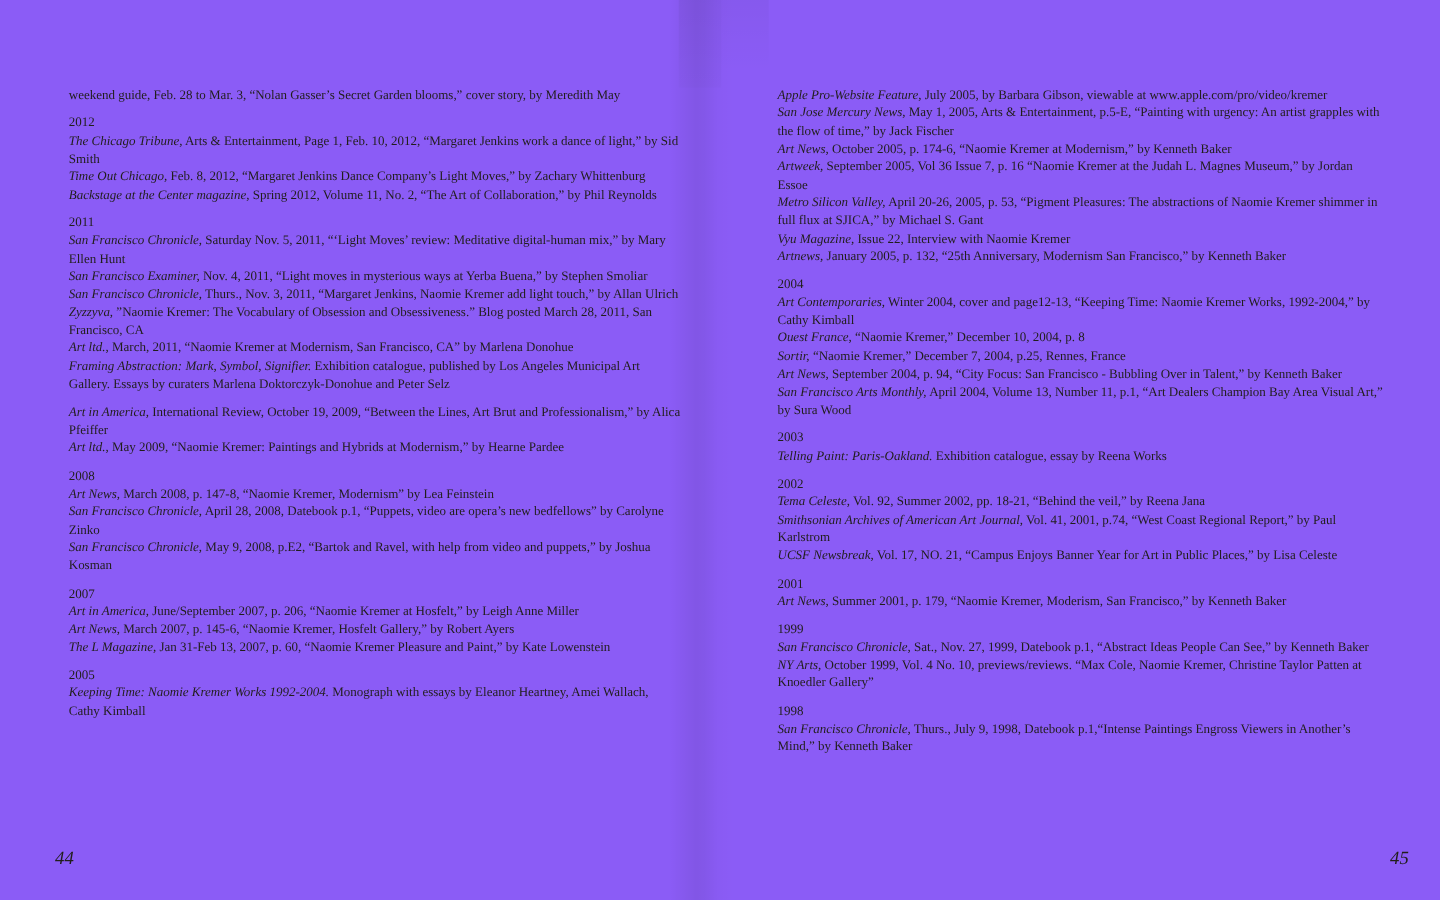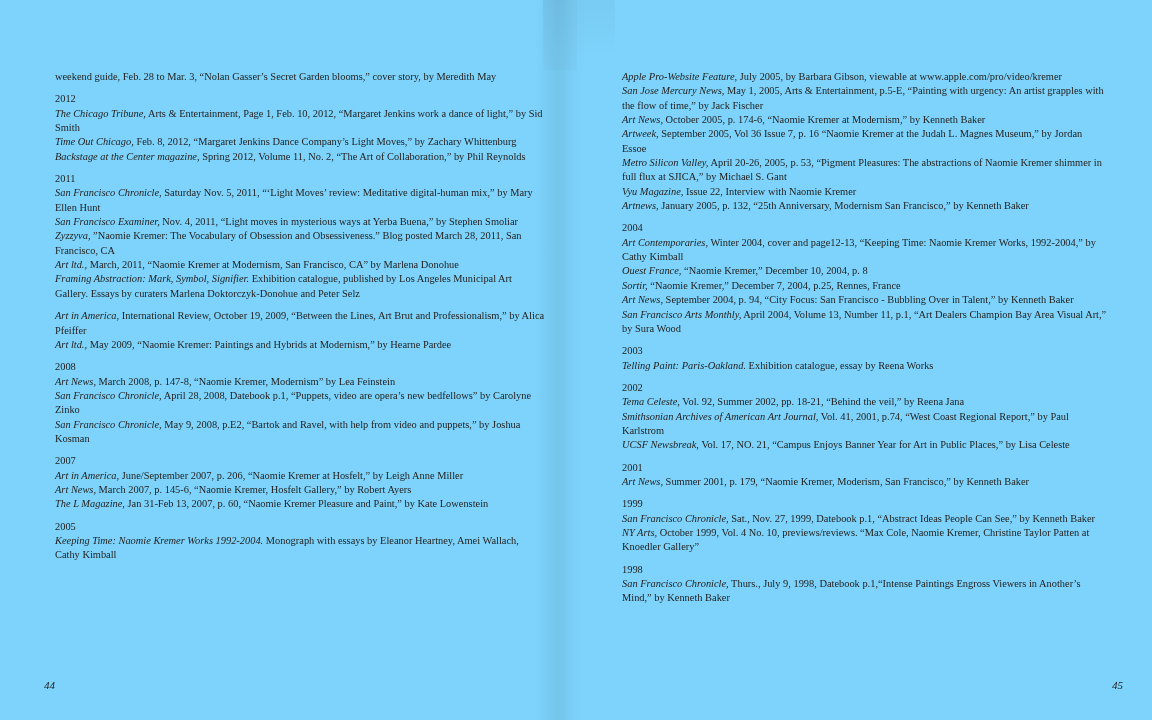--- a/index.html
+++ b/index.html
@@ -3,21 +3,21 @@
 <meta charset="utf-8">
 <style>
   html, body { margin: 0; padding: 0; }
   body {
     width: 1152px; height: 720px;
     background: #ffffff;
     font-family: "Liberation Serif", serif;
     color: #211e1b;
     overflow: hidden;
   }
-  #spread { position: relative; width: 1152px; height: 720px; background: #7dd3fc; }
+  #spread { position: relative; width: 1152px; height: 720px; background: #8b5cf6; }
 
   
   .gutter-band {
     position: absolute; top: 0; left: 535px; width: 52px; height: 720px;
     background: linear-gradient(90deg, rgba(0,0,0,0) 0%, rgba(0,0,0,0.065) 42%, rgba(0,0,0,0.055) 55%, rgba(0,0,0,0.015) 75%, rgba(0,0,0,0) 100%);
     pointer-events: none;
   }
   .gutter-top-a {
     position: absolute; top: 0; left: 543px; width: 34px; height: 70px;
     background: linear-gradient(180deg, rgba(0,0,0,0.05), rgba(0,0,0,0.015));
@@ -37,21 +37,21 @@
   .page-col.left  { left: 55px;  width: 491px; }
   .page-col.right { left: 622px; width: 487px; }
 
   .block { margin: 0 0 8px 0; }
   .year  { margin: 0; }
   p.entry { margin: 0; }
   .ital { font-style: italic; }
 
   .page-number {
     position: absolute; top: 679px;
-    font-style: italic; font-size: 11px; color: #211e1b;
+    font-style: italic; font-size: 15px; color: #211e1b;
   }
   .page-number.left  { left: 44px; }
   .page-number.right { left: 1096px; margin-left: 16px; }
 </style>
 </head>
 <body>
 
 <div id="spread">
   <div class="gutter-band"></div>
   <div class="gutter-top-a"></div>
@@ -64,20 +64,21 @@
       <div class="block">
         <div class="year">2012</div>
         <p class="entry"><span class="ital">The Chicago Tribune,</span><span> Arts &amp; Entertainment, Page 1, Feb. 10, 2012, “Margaret Jenkins work a dance of light,” by Sid Smith</span></p>
         <p class="entry"><span class="ital">Time Out Chicago,</span><span> Feb. 8, 2012, “Margaret Jenkins Dance Company’s Light Moves,” by Zachary Whittenburg</span></p>
         <p class="entry"><span class="ital">Backstage at the Center magazine,</span><span> Spring 2012, Volume 11, No. 2, “The Art of Collaboration,” by Phil Reynolds</span></p>
       </div>
       <div class="block">
         <div class="year">2011</div>
         <p class="entry"><span class="ital">San Francisco Chronicle,</span><span> Saturday Nov. 5, 2011, “‘Light Moves’ review: Meditative digital-human mix,” by Mary Ellen Hunt</span></p>
         <p class="entry"><span class="ital">San Francisco Examiner,</span><span> Nov. 4, 2011, “Light moves in mysterious ways at Yerba Buena,” by Stephen Smoliar</span></p>
+        <p class="entry"><span class="ital">San Francisco Chronicle,</span><span> Thurs., Nov. 3, 2011, “Margaret Jenkins, Naomie Kremer add light touch,” by Allan Ulrich</span></p>
         <p class="entry"><span class="ital">Zyzzyva,</span><span> ”Naomie Kremer: The Vocabulary of Obsession and Obsessiveness.” Blog posted March 28, 2011, San Francisco, CA</span></p>
         <p class="entry"><span class="ital">Art ltd.,</span><span> March, 2011, “Naomie Kremer at Modernism, San Francisco, CA” by Marlena Donohue</span></p>
         <p class="entry"><span class="ital">Framing Abstraction: Mark, Symbol, Signifier.</span><span> Exhibition catalogue, published by Los Angeles Municipal Art Gallery. Essays by curaters Marlena Doktorczyk-Donohue and Peter Selz</span></p>
       </div>
       <div class="block">
         <p class="entry"><span class="ital">Art in America,</span><span> International Review, October 19, 2009, “Between the Lines, Art Brut and Professionalism,” by Alica Pfeiffer</span></p>
         <p class="entry"><span class="ital">Art ltd.,</span><span> May 2009, “Naomie Kremer: Paintings and Hybrids at Modernism,” by Hearne Pardee</span></p>
       </div>
       <div class="block">
         <div class="year">2008</div>

